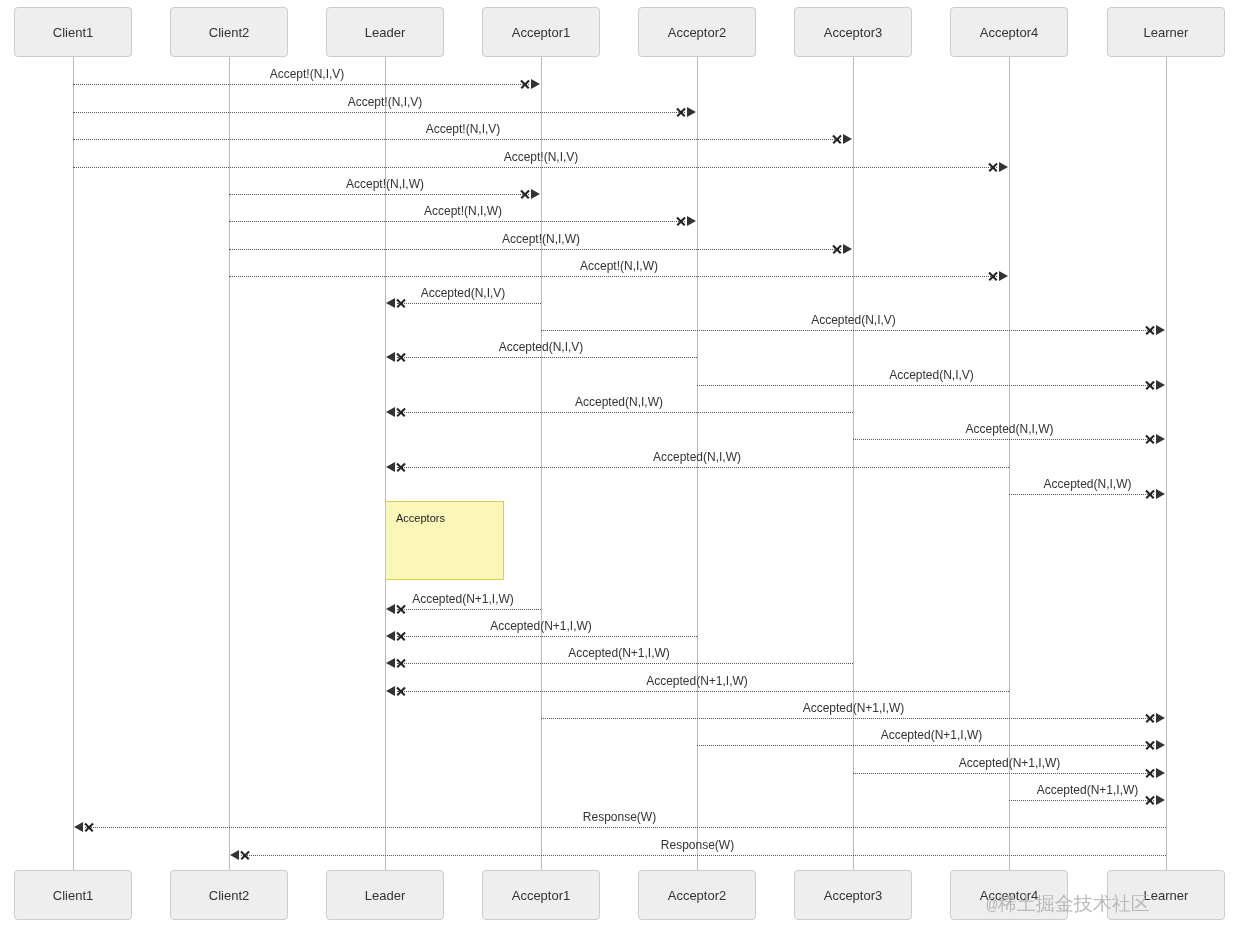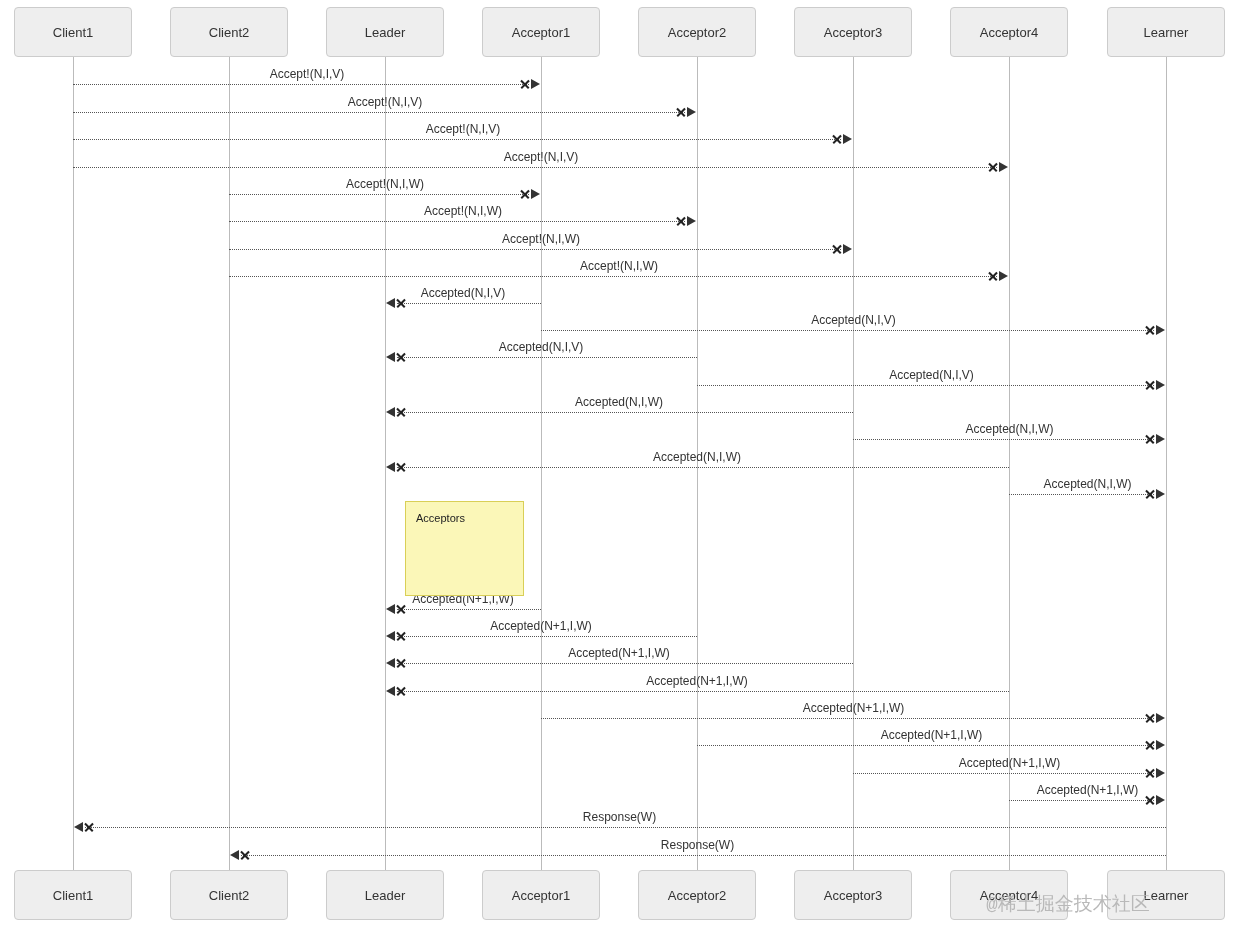--- a/index.html
+++ b/index.html
@@ -278,18 +278,18 @@
         <span>Acceptor3</span>
       </div>
       <div class="participant-box" style="left: 950px; top: 870px;">
         <span>Acceptor4</span>
       </div>
       <div class="participant-box" style="left: 1107px; top: 870px;">
         <span>Learner</span>
       </div>
     </div>
 
-  <div class="note" id="note-box" style="left: 405px; top: 501px; width: 119px; height: 95px;">
+  <div class="note" id="note-box" style="left: 385px; top: 501px; width: 119px; height: 79px;">
     <div class="note-title">Acceptors</div>
   </div>
 
   <div class="watermark" id="watermark" style="left: 1068px; top: 904px; transform: translate(-50%, -50%); font-family: Liberation Mono, monospace;">@稀土掘金技术社区</div>
 </div>
 
 </body></html>

